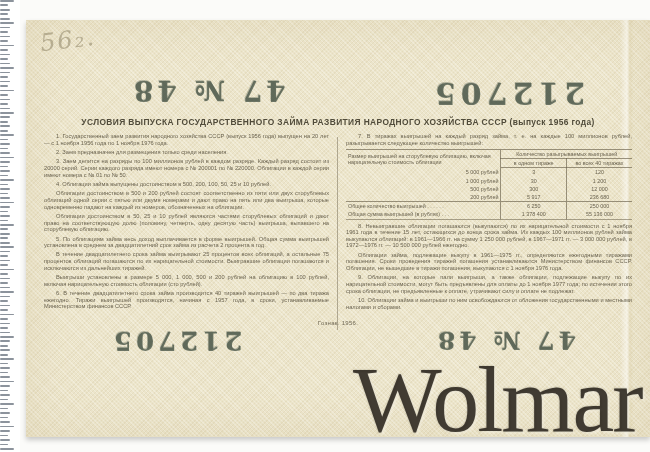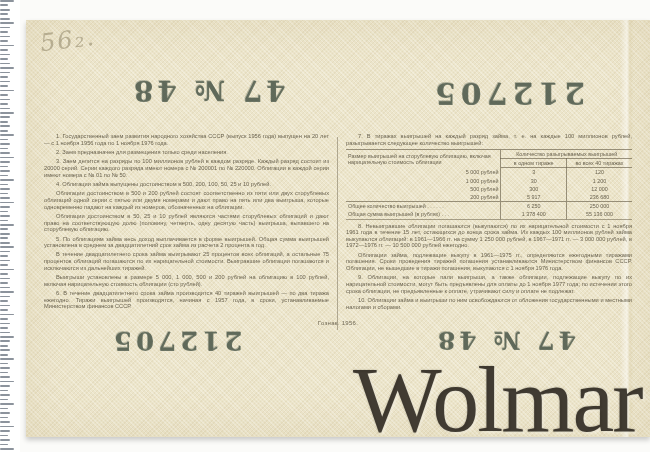--- a/index.html
+++ b/index.html
@@ -197,20 +197,21 @@
 <div class="paper">
   <div class="fold"></div>
 
   <div class="note">56₂.</div>
 
   <div class="stamp tl">47 № 48</div>
   <div class="stamp tr">212705</div>
   <div class="stamp bl">212705</div>
   <div class="stamp br">47 № 48</div>
 
+  <div class="title">УСЛОВИЯ ВЫПУСКА ГОСУДАРСТВЕННОГО ЗАЙМА РАЗВИТИЯ НАРОДНОГО ХОЗЯЙСТВА СССР (выпуск 1956 года)</div>
 
   <div class="divider"></div>
 
   <div class="cols">
     <div class="col left">
       <p>1. Государственный заем развития народного хозяйства СССР (выпуск 1956 года) выпущен на 20 лет — с 1 ноября 1956 года по 1 ноября 1976 года.</p>
       <p>2. Заем предназначен для размещения только среди населения.</p>
       <p>3. Заем делится на разряды по 100 миллионов рублей в каждом разряде. Каждый разряд состоит из 20000 серий. Серии каждого разряда имеют номера с № 200001 по № 220000. Облигации в каждой серии имеют номера с № 01 по № 50.</p>
       <p>4. Облигации займа выпущены достоинством в 500, 200, 100, 50, 25 и 10 рублей.</p>
       <p>Облигации достоинством в 500 и 200 рублей состоят соответственно из пяти или двух сторублевых облигаций одной серии с пятью или двумя номерами и дают право на пять или два выигрыша, которые одновременно падают на каждый из номеров, обозначенных на облигации.</p>

